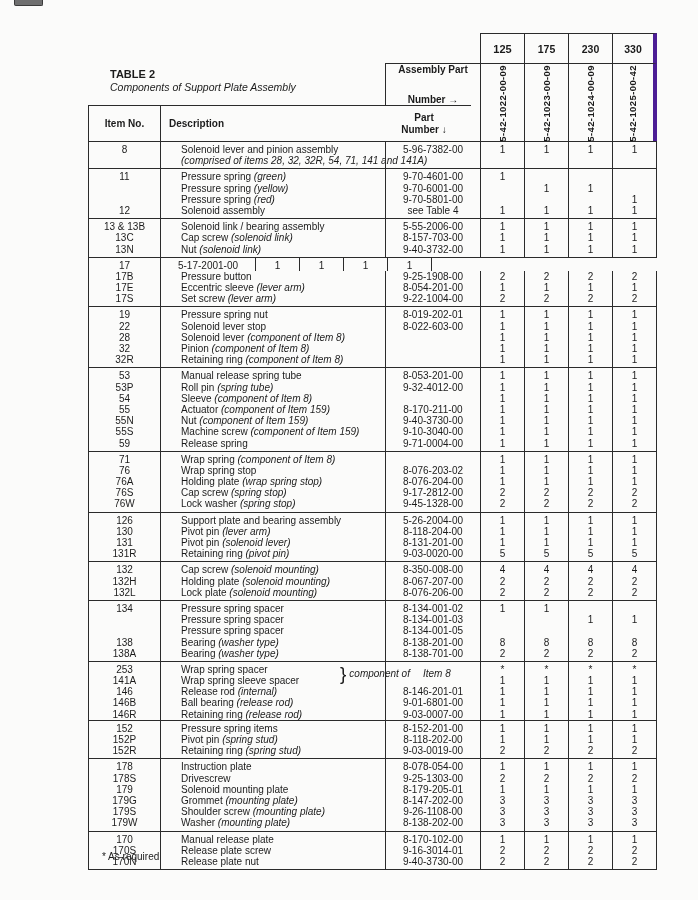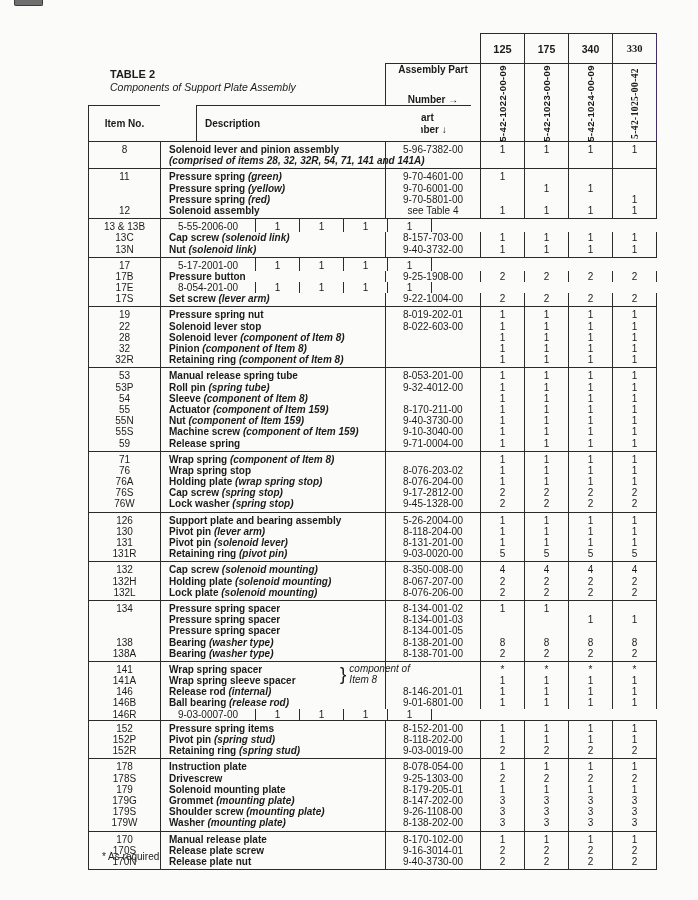--- a/index.html
+++ b/index.html
@@ -21,30 +21,30 @@
 
   .tablewrap{position:absolute;left:88px;top:33px;width:569px;}
   .thead{position:relative;height:109px;}
   .hcell{
     position:absolute;box-sizing:border-box;
     border-left:1px solid #2b2b2b;border-top:1px solid #2b2b2b;
     display:flex;flex-direction:column;justify-content:center;align-items:center;
     text-align:center;font-weight:bold;font-size:10px;line-height:12px;
     background:#fbfbfa;
   }
-  .hcell.rightedge{border-right:1px solid #4c1d95;font-family:Liberation Serif, serif;}
+  .hcell.rightedge{border-right:4px solid #4c1d95;}
   .h-brake{left:297px;top:0;width:95px;height:30px;margin-top:44px;}
   .h-size0{left:392px;top:0;width:44px;height:30px;font-size:11px;}
   .h-size1{left:436px;top:0;width:44px;height:30px;font-size:10.5px;}
   .h-size2{left:480px;top:0;width:44px;height:30px;font-size:10.5px;}
   .h-size3{left:524px;top:0;width:45px;height:30px;font-size:10.5px;}
   .h-asm{left:297px;top:30px;width:95px;height:42px;gap:18px;}
   .h-part{left:288px;top:72px;width:95px;height:37px;}
   .h-item{left:0;top:72px;width:72px;height:37px;}
-  .h-desc{left:72px;top:72px;width:225px;height:37px;align-items:flex-start;padding-left:8px;margin-left:36px;}
+  .h-desc{left:72px;top:72px;width:225px;height:37px;align-items:flex-start;padding-left:8px;}
   .h-rot0{left:392px;top:30px;width:44px;height:79px;}
   .h-rot1{left:436px;top:30px;width:44px;height:79px;}
   .h-rot2{left:480px;top:30px;width:44px;height:79px;}
   .h-rot3{left:524px;top:30px;width:45px;height:79px;}
   .vtext{
     writing-mode:vertical-rl;transform:rotate(180deg);
     font-size:9.5px;font-weight:600;letter-spacing:0.4px;white-space:nowrap;
   }
   .hbottom{position:absolute;left:0;top:108px;width:569px;height:1px;background:#2b2b2b;}
 
@@ -53,31 +53,31 @@
   .tr{display:flex;}
   .td{
     box-sizing:border-box;border-left:1px solid #2b2b2b;
     font-size:10px;line-height:11.2px;height:11.2px;
     white-space:nowrap;overflow:visible;
   }
   .grp .tr:first-child .td{padding-top:2px;height:13.2px;}
   .grp .tr:last-child .td{padding-bottom:2px;height:13.2px;}
   .grp .tr:first-child:last-child .td{height:15.2px;}
   .c-item{width:72px;text-align:center;}
-  .c-desc{width:225px;padding-left:8px;font-weight:bold;}
+  .c-desc{width:225px;padding-left:20px;}
   .c-part{width:95px;text-align:center;}
   .c-q{width:44px;text-align:center;}
   .c-q:last-child{width:45px;border-right:1px solid #2b2b2b;}
   .it{font-style:italic;}
   .brace{
     position:absolute;left:252px;top:1px;
     display:flex;align-items:center;
   }
   .brace-glyph{font-size:19px;font-weight:400;line-height:22px;}
-  .brace-text{display:flex;flex-direction:column;margin-left:3px;font-size:10px;line-height:11.2px;}
+  .brace-text{display:flex;margin-left:3px;font-size:10px;line-height:11.2px;gap:13px;}
   .footnote{position:absolute;left:88px;top:851px;font-size:10px;padding-left:14px;}
 </style>
 </head>
 <body>
 
 <div class="page">
 
   <div class="artifact"></div>
 
   <div class="caption">
@@ -86,21 +86,21 @@
   </div>
 
   <div class="tablewrap">
     <div class="thead">
       <div class="hcell h-brake">
         <span>Brake Size</span>
         <span>Torque (lb-ft)</span>
       </div>
       <div class="hcell h-size0">125</div>
       <div class="hcell h-size1">175</div>
-      <div class="hcell h-size2">340</div>
+      <div class="hcell h-size2">230</div>
       <div class="hcell h-size3 rightedge">330</div>
 
       <div class="hcell h-asm">
         <span>Assembly Part</span>
         <span>Number →</span>
       </div>
       <div class="hcell h-part">
         <span>Part</span>
         <span>Number ↓</span>
       </div>
@@ -178,20 +178,21 @@
             <div class="td c-part">see Table 4</div>
             <div class="td c-q">1</div>
             <div class="td c-q">1</div>
             <div class="td c-q">1</div>
             <div class="td c-q">1</div>
           </div>
         </div>
         <div class="grp">
           <div class="tr">
             <div class="td c-item">13 &amp; 13B</div>
+            <div class="td c-desc"><span>Solenoid link / bearing assembly</span></div>
             <div class="td c-part">5-55-2006-00</div>
             <div class="td c-q">1</div>
             <div class="td c-q">1</div>
             <div class="td c-q">1</div>
             <div class="td c-q">1</div>
           </div>
           <div class="tr">
             <div class="td c-item">13C</div>
             <div class="td c-desc"><span>Cap screw</span><span class="it"> (solenoid link)</span></div>
             <div class="td c-part">8-157-703-00</div>
@@ -223,20 +224,21 @@
             <div class="td c-item">17B</div>
             <div class="td c-desc"><span>Pressure button</span></div>
             <div class="td c-part">9-25-1908-00</div>
             <div class="td c-q">2</div>
             <div class="td c-q">2</div>
             <div class="td c-q">2</div>
             <div class="td c-q">2</div>
           </div>
           <div class="tr">
             <div class="td c-item">17E</div>
+            <div class="td c-desc"><span>Eccentric sleeve</span><span class="it"> (lever arm)</span></div>
             <div class="td c-part">8-054-201-00</div>
             <div class="td c-q">1</div>
             <div class="td c-q">1</div>
             <div class="td c-q">1</div>
             <div class="td c-q">1</div>
           </div>
           <div class="tr">
             <div class="td c-item">17S</div>
             <div class="td c-desc"><span>Set screw</span><span class="it"> (lever arm)</span></div>
             <div class="td c-part">9-22-1004-00</div>
@@ -514,21 +516,21 @@
             <div class="td c-desc"><span>Bearing</span><span class="it"> (washer type)</span></div>
             <div class="td c-part">8-138-701-00</div>
             <div class="td c-q">2</div>
             <div class="td c-q">2</div>
             <div class="td c-q">2</div>
             <div class="td c-q">2</div>
           </div>
         </div>
         <div class="grp">
           <div class="tr">
-            <div class="td c-item">141</div>
+            <div class="td c-item">253</div>
             <div class="td c-desc"><span>Wrap spring spacer</span></div>
             <div class="td c-part"></div>
             <div class="td c-q">*</div>
             <div class="td c-q">*</div>
             <div class="td c-q">*</div>
             <div class="td c-q">*</div>
           </div>
           <div class="tr">
             <div class="td c-item">141A</div>
             <div class="td c-desc"><span>Wrap spring sleeve spacer</span></div>
@@ -551,20 +553,21 @@
             <div class="td c-item">146B</div>
             <div class="td c-desc"><span>Ball bearing</span><span class="it"> (release rod)</span></div>
             <div class="td c-part">9-01-6801-00</div>
             <div class="td c-q">1</div>
             <div class="td c-q">1</div>
             <div class="td c-q">1</div>
             <div class="td c-q">1</div>
           </div>
           <div class="tr">
             <div class="td c-item">146R</div>
+            <div class="td c-desc"><span>Retaining ring</span><span class="it"> (release rod)</span></div>
             <div class="td c-part">9-03-0007-00</div>
             <div class="td c-q">1</div>
             <div class="td c-q">1</div>
             <div class="td c-q">1</div>
             <div class="td c-q">1</div>
           </div>
           <div class="brace">
             <span class="brace-glyph">}</span>
             <span class="brace-text it">
               <span>component of</span>

